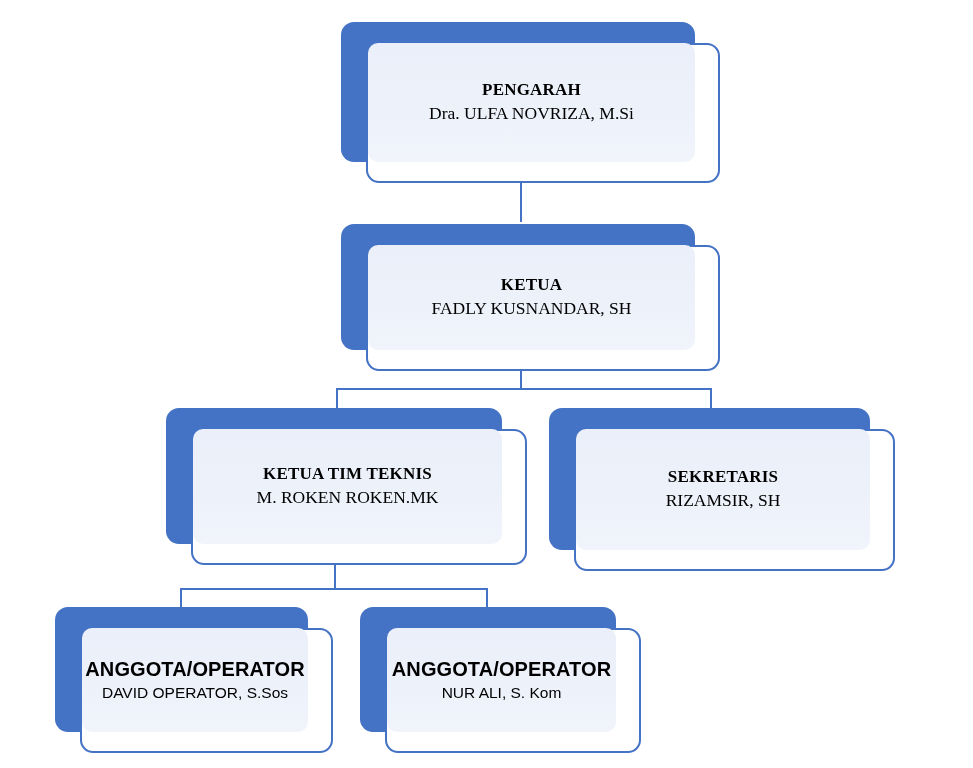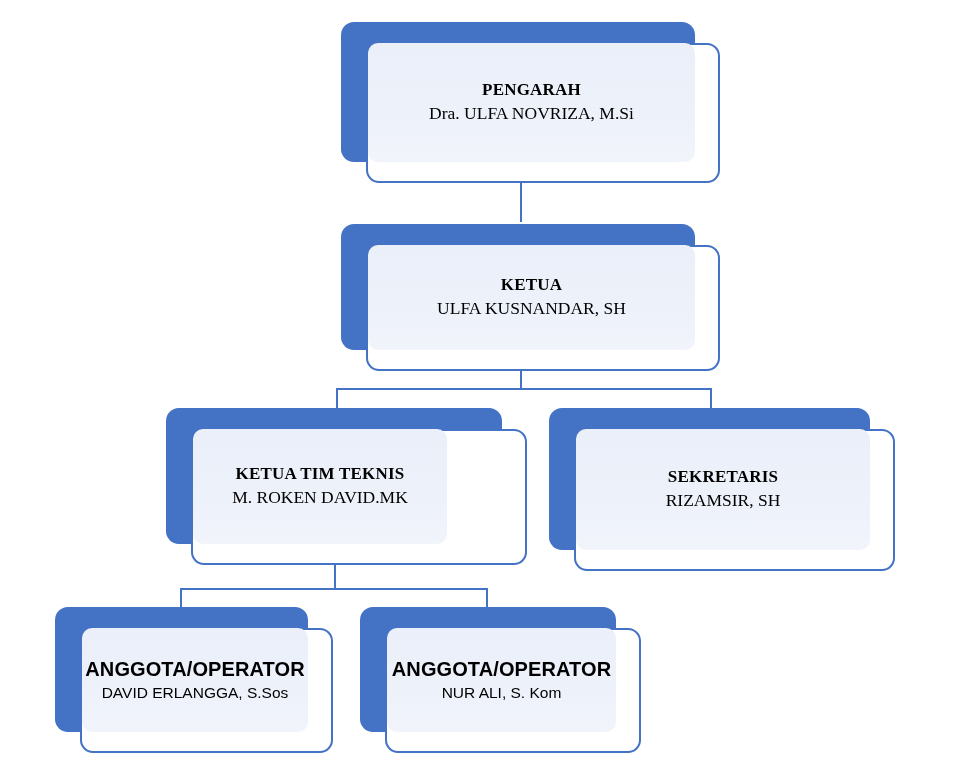--- a/index.html
+++ b/index.html
@@ -108,48 +108,48 @@
       <div class="title">PENGARAH</div>
       <div class="name">Dra. ULFA NOVRIZA, M.Si</div>
     </div>
   </div>
 
   <div class="node serif" style="left:341px; top:224px; width:379px; height:147px;">
     <div class="shadow-block" style="width:354px; height:126px;"></div>
     <div class="card" style="left:25px; top:21px; width:354px; height:126px;"></div>
     <div class="panel" style="left:27px; top:21px; width:327px; height:105px;">
       <div class="title">KETUA</div>
-      <div class="name">ULFA KUSNANDAR, SH</div>
+      <div class="name">FADLY KUSNANDAR, SH</div>
     </div>
   </div>
 
   <div class="node serif" style="left:166px; top:408px; width:361px; height:157px;">
     <div class="shadow-block" style="width:336px; height:136px;"></div>
     <div class="card" style="left:25px; top:21px; width:336px; height:136px;"></div>
-    <div class="panel" style="left:27px; top:21px; width:254px; height:115px;">
+    <div class="panel" style="left:27px; top:21px; width:309px; height:115px;">
       <div class="title">KETUA TIM TEKNIS</div>
-      <div class="name">M. ROKEN DAVID.MK</div>
+      <div class="name">M. ROKEN ROKEN.MK</div>
     </div>
   </div>
 
   <div class="node serif" style="left:549px; top:408px; width:300px; height:163px;">
     <div class="shadow-block" style="width:321px; height:142px;"></div>
     <div class="card" style="left:25px; top:21px; width:321px; height:142px;"></div>
     <div class="panel" style="left:27px; top:21px; width:294px; height:121px;">
       <div class="title">SEKRETARIS</div>
       <div class="name">RIZAMSIR, SH</div>
     </div>
   </div>
 
   <div class="node sans" style="left:55px; top:607px; width:278px; height:146px;">
     <div class="shadow-block" style="width:253px; height:125px;"></div>
     <div class="card" style="left:25px; top:21px; width:253px; height:125px;"></div>
     <div class="panel" style="left:27px; top:21px; width:226px; height:104px;">
       <div class="title">ANGGOTA/OPERATOR</div>
-      <div class="name">DAVID ERLANGGA, S.Sos</div>
+      <div class="name">DAVID OPERATOR, S.Sos</div>
     </div>
   </div>
 
   <div class="node sans" style="left:360px; top:607px; width:281px; height:146px;">
     <div class="shadow-block" style="width:256px; height:125px;"></div>
     <div class="card" style="left:25px; top:21px; width:256px; height:125px;"></div>
     <div class="panel" style="left:27px; top:21px; width:229px; height:104px;">
       <div class="title">ANGGOTA/OPERATOR</div>
       <div class="name">NUR ALI, S. Kom</div>
     </div>

